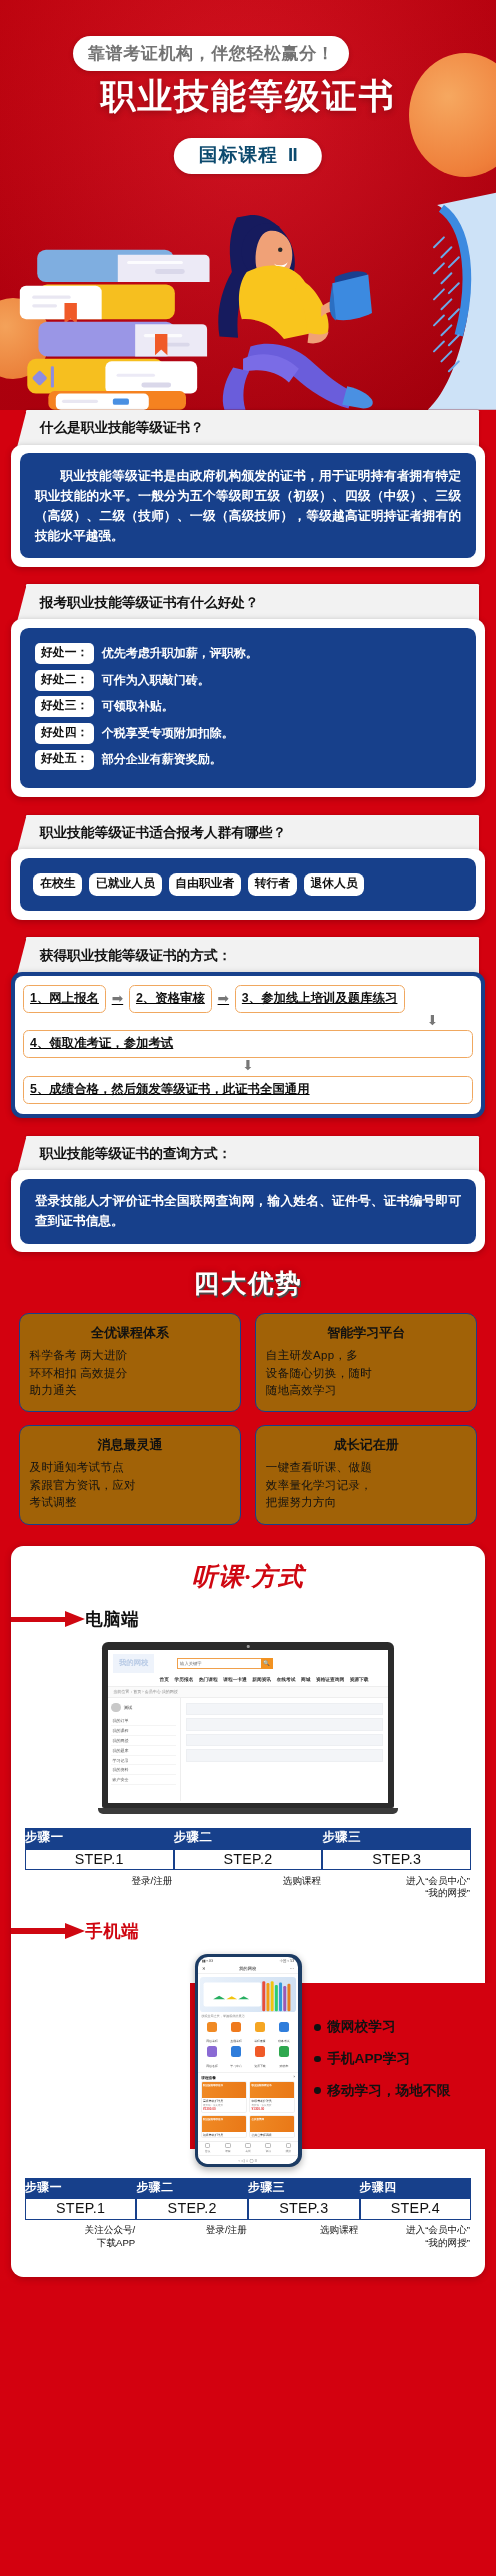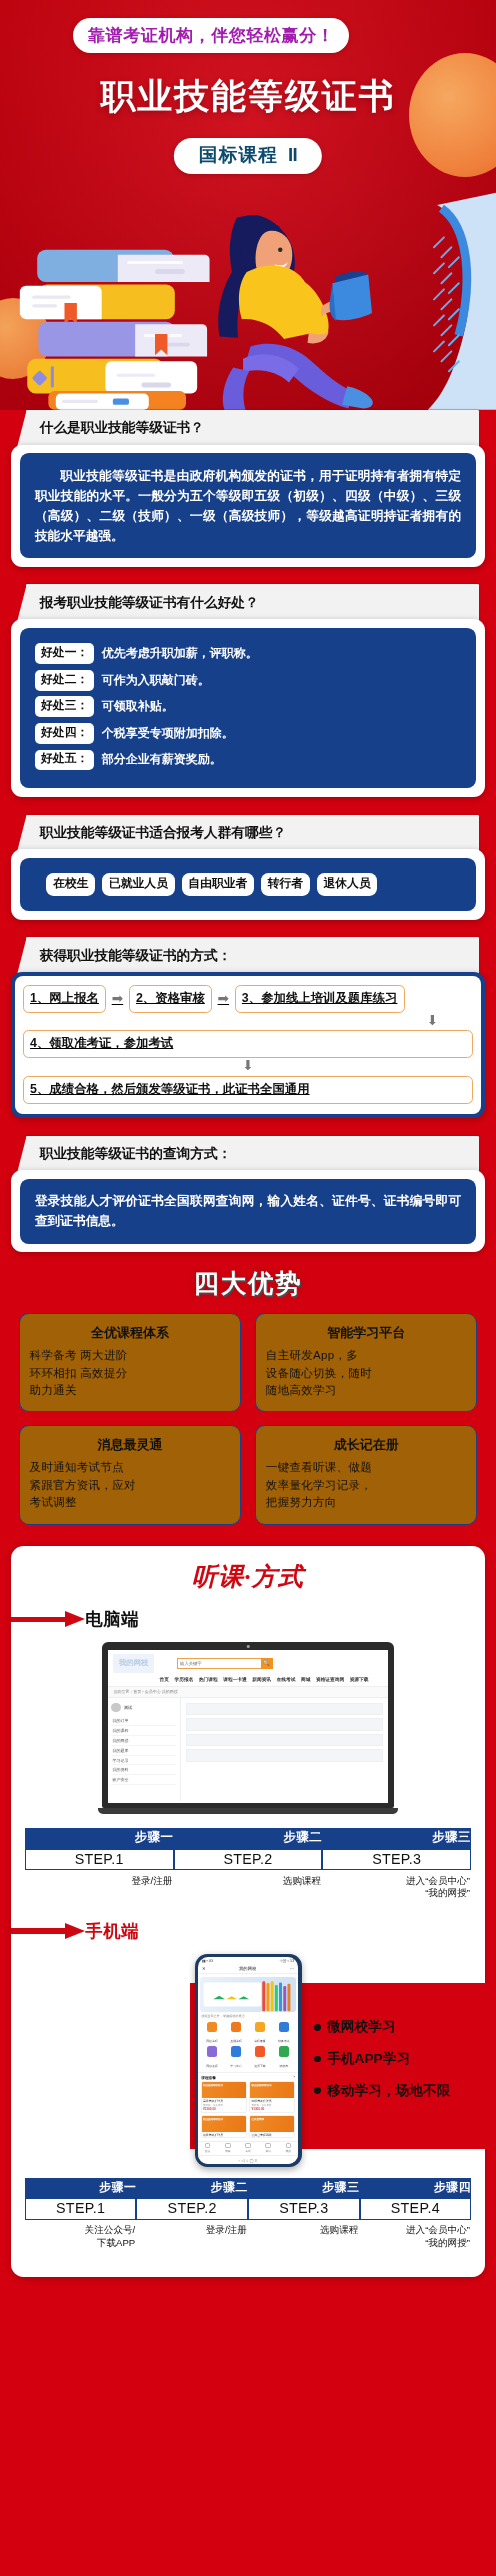--- a/index.html
+++ b/index.html
@@ -16,21 +16,21 @@
   .hero-blob{ position:absolute; border-radius:50%; }
   .blob-orange{ width:112px; height:124px; right:-25px; top:53px;
       background:radial-gradient(circle at 35% 35%,#f6a860,#ef7f3a 70%,#e2632a);
       filter:blur(0.2px); }
   .blob-orange2{ width:74px; height:81px; left:-23.6px; top:298px;
       background:radial-gradient(circle at 40% 35%,#f4a25a,#e8752f); }
   .hero-vign{ position:absolute; inset:0;
       background:radial-gradient(ellipse at 50% 30%, rgba(255,255,255,.07), rgba(0,0,0,.12) 85%); }
 
   .ribbon{
-    position:absolute; left:73px; top:18px; background:#fff; color:#a21caf;
+    position:absolute; left:73px; top:36px; background:#fff; color:#737373;
     border-radius:25px; padding:5.6px 15px 6.8px; font-size:17px; font-weight:bold;
     letter-spacing:0.6px; box-shadow:0 1.2px 5px rgba(0,0,0,.18); white-space:nowrap;
   }
   .hero-title{
     position:absolute; left:0; right:0; top:73px; text-align:center; color:#fff;
     font-size:35px; font-weight:bold; letter-spacing:1.9px;
     text-shadow:0 1.9px 6.2px rgba(0,0,0,.28);
   }
   .hero-badge{
     position:absolute; left:50%; transform:translateX(-50%); top:138px;
@@ -158,21 +158,21 @@
   .wb-uname{ font-size:4.3px; color:#333; }
   .wb-slist{ margin-top:4.3px; }
   .wb-slist div{ font-size:4px; color:#555; padding:1.9px 1.2px; border-bottom:0.6px solid #f4f4f4; }
   .wb-content{ flex:1; padding:5px; }
   .wb-card{ height:12.4px; background:#f3f5f8; margin-bottom:3.1px; border:0.6px solid #edeff2; }
 
   
   .steps{ display:flex; gap:0; padding:11.2px 13.7px 2.5px; }
   .step{ flex:1; }
   .step-top{
-    background:#17408b; color:#fff; font-size:12.4px; font-weight:bold; text-align:right;
+    background:#17408b; color:#fff; font-size:12.4px; font-weight:bold; text-align:left;
     padding:1.9px 0 3.1px; letter-spacing:0.6px;
   }
   .step-mid{
     border:1.2px solid #17408b; border-top:none; color:#111; font-size:14.3px; text-align:center;
     padding:1.2px 0 2.5px; background:#fff; letter-spacing:0.3px;
   }
   .step-cap{ text-align:right; font-size:9.6px; color:#111; padding:4.3px 1.2px 0; line-height:1.35; }
   .steps.four .step-top{ font-size:11.8px; }
 
   
@@ -350,21 +350,21 @@
         </div>
       </div>
     </div>
   </div>
 
   <div style="height:17.4px"></div>
 
   <div class="sec">
     <div class="sec-head">职业技能等级证书适合报考人群有哪些？</div>
     <div class="sec-body">
-      <div class="inner-blue" style="padding:5px 24px;">
+      <div class="inner-blue" style="padding:5px 11px;">
         <div class="chips">
           <div class="chip">在校生</div>
           <div class="chip">已就业人员</div>
           <div class="chip">自由职业者</div>
           <div class="chip">转行者</div>
           <div class="chip">退休人员</div>
         </div>
       </div>
     </div>
   </div>

